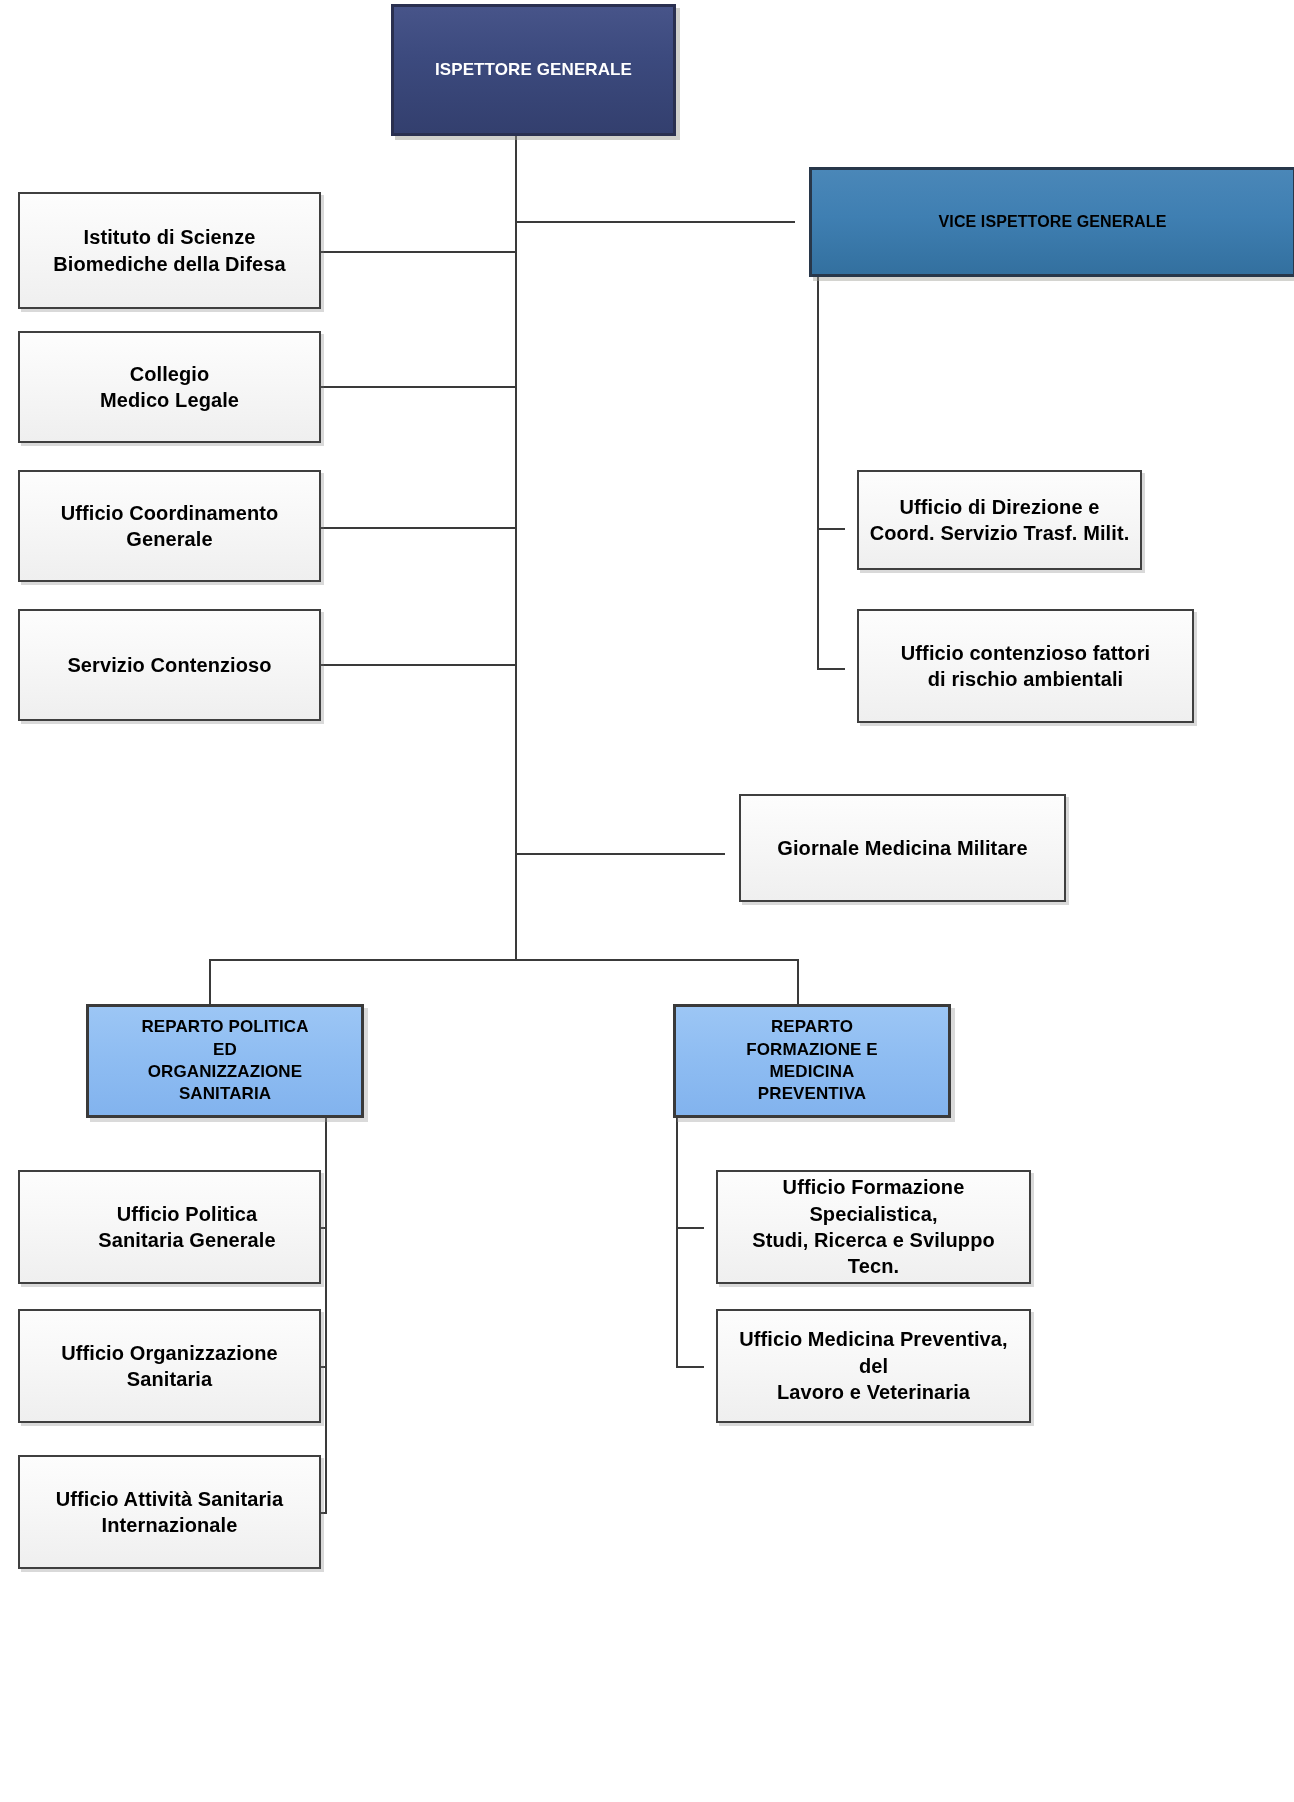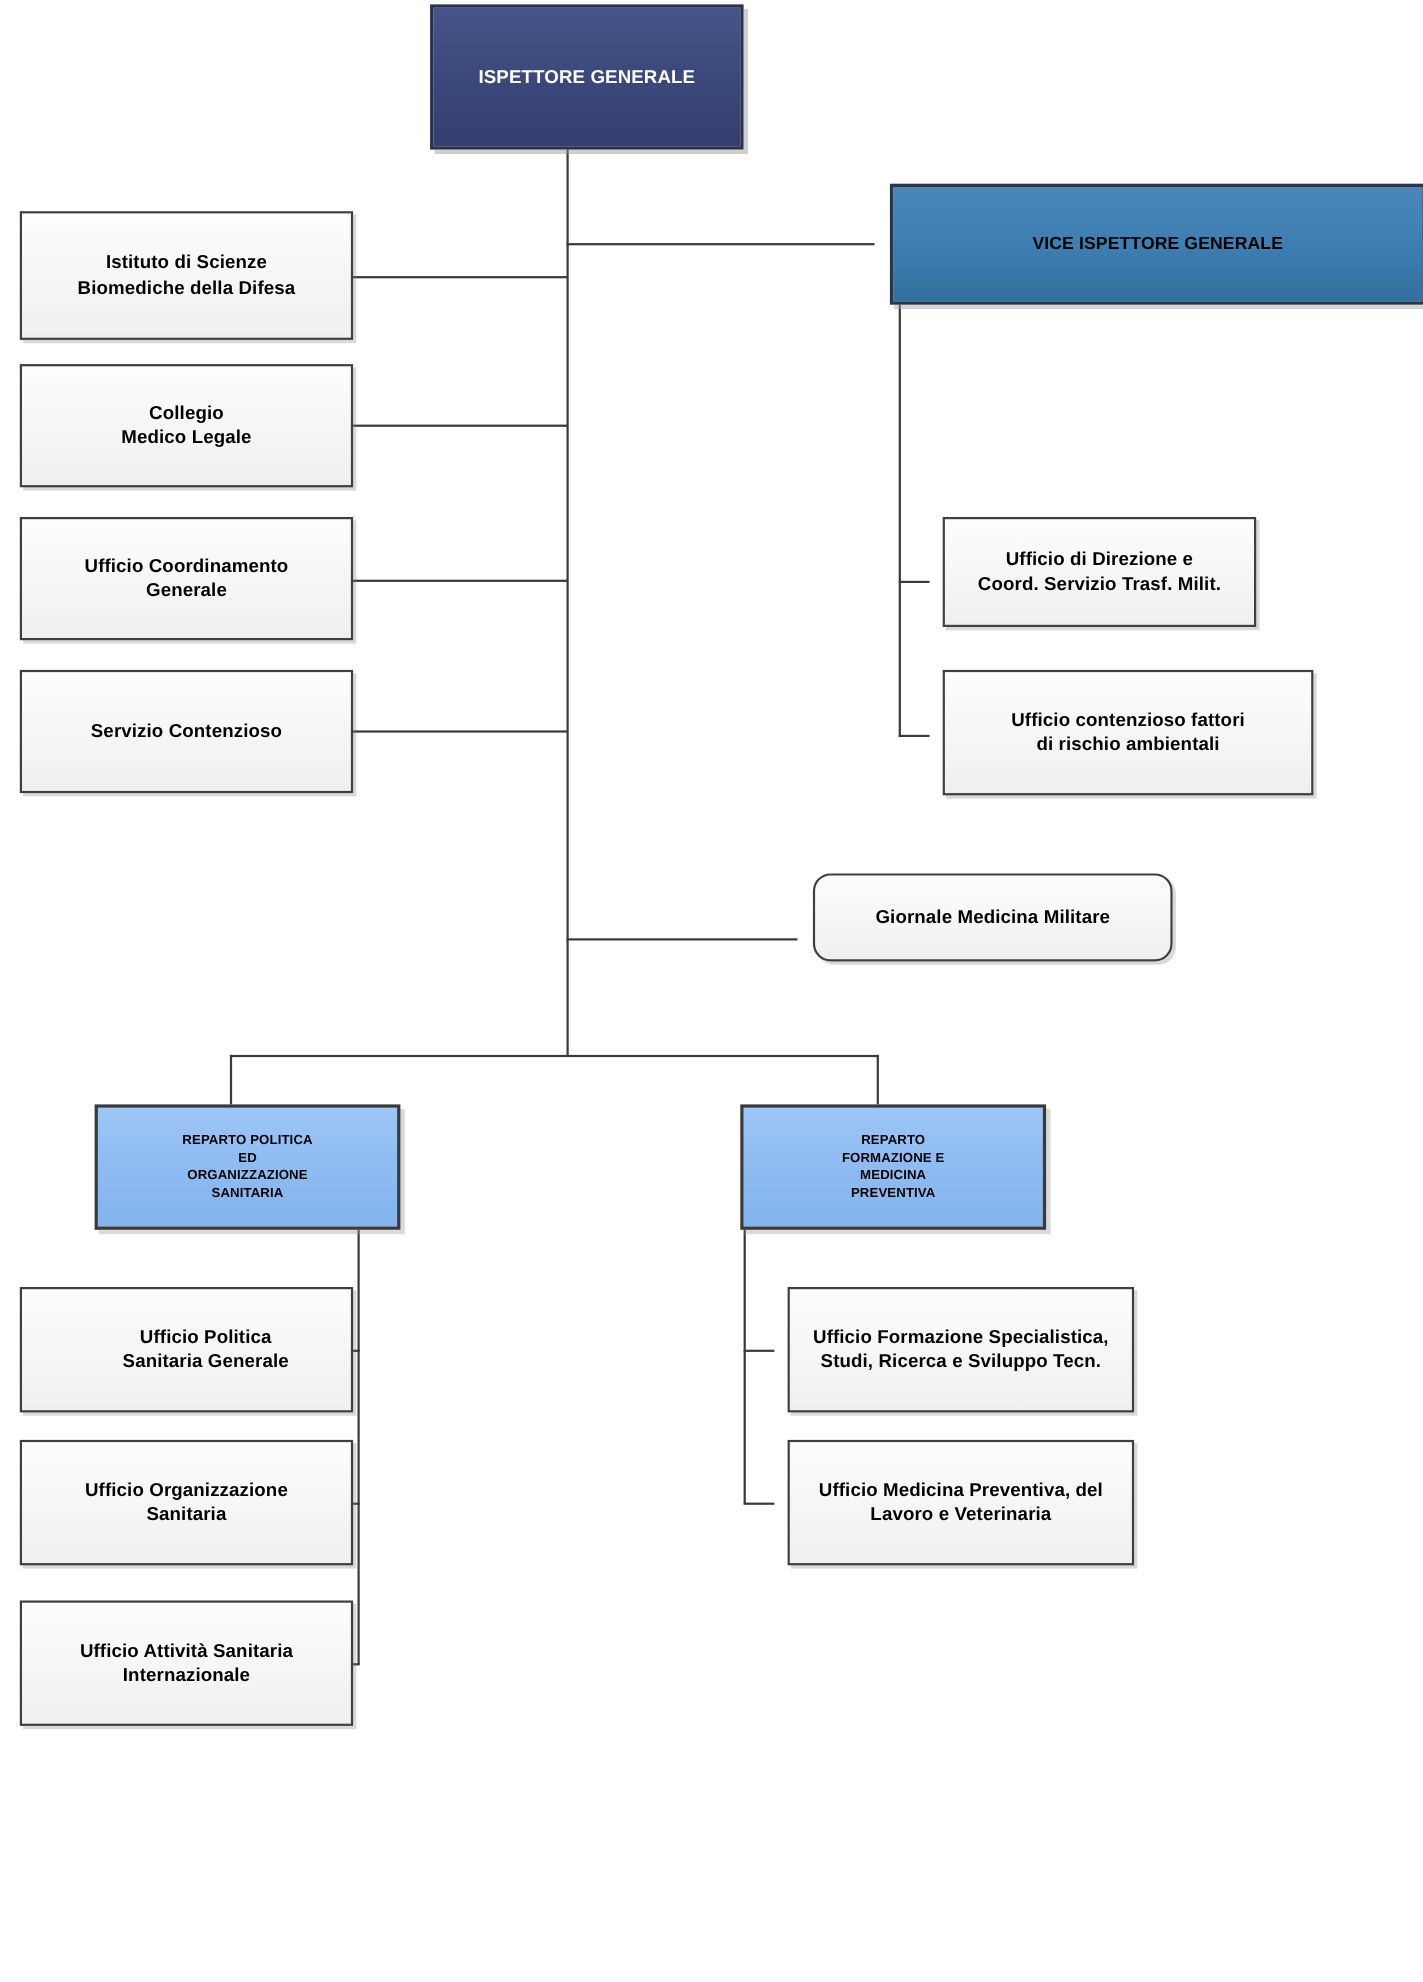--- a/index.html
+++ b/index.html
@@ -45,21 +45,21 @@
     margin-left: 16px;
   }
   .node .label {
     display: block;
     padding: 2px 7px;
     white-space: pre-line;
   }
 
   
   .node.plain {
-    font-size: 17px;
+    font-size: 20px;
   }
 
   
   .node.navy {
     background: linear-gradient(180deg, #475489 0%, #3c4a7e 40%, #333f6e 100%);
     border: 3px solid #2a3050;
     color: #ffffff;
     font-size: 17px;
     box-shadow: 4px 4px 0 rgba(150,150,140,0.45);
   }
@@ -71,21 +71,21 @@
     color: #000000;
     font-size: 16px;
     box-shadow: 4px 4px 0 rgba(160,160,150,0.45);
   }
 
   
   .node.lightblue {
     background: linear-gradient(180deg, #9cc6f5 0%, #8fbdf2 45%, #82b3ee 100%);
     border: 3px solid #3a3a3a;
     color: #000000;
-    font-size: 12px;
+    font-size: 17px;
     box-shadow: 4px 4px 0 rgba(150,150,150,0.35);
   }
 </style>
 </head>
 <body>
 
 <div id="chart-root">
 
   <div class="line v" style="left:515px; top:136px; height:824px;"></div>
 
@@ -145,21 +145,21 @@
   <div class="node plain" style="left:841px; top:470px; width:285px; height:100px;">
     <span class="label">Ufficio di Direzione e
 Coord. Servizio Trasf. Milit.</span>
   </div>
 
   <div class="node plain" style="left:841px; top:609px; width:337px; height:114px;">
     <span class="label">Ufficio contenzioso fattori
 di rischio ambientali</span>
   </div>
 
-  <div class="node plain" style="left:723px; top:794px; width:327px; height:80px;border-radius:16px;">
+  <div class="node plain" style="left:723px; top:794px; width:327px; height:108px;">
     <span class="label">Giornale Medicina Militare</span>
   </div>
 
   <div class="node lightblue" style="left:70px; top:1004px; width:278px; height:114px;">
     <span class="label">REPARTO POLITICA
 ED
 ORGANIZZAZIONE
 SANITARIA</span>
   </div>
 

